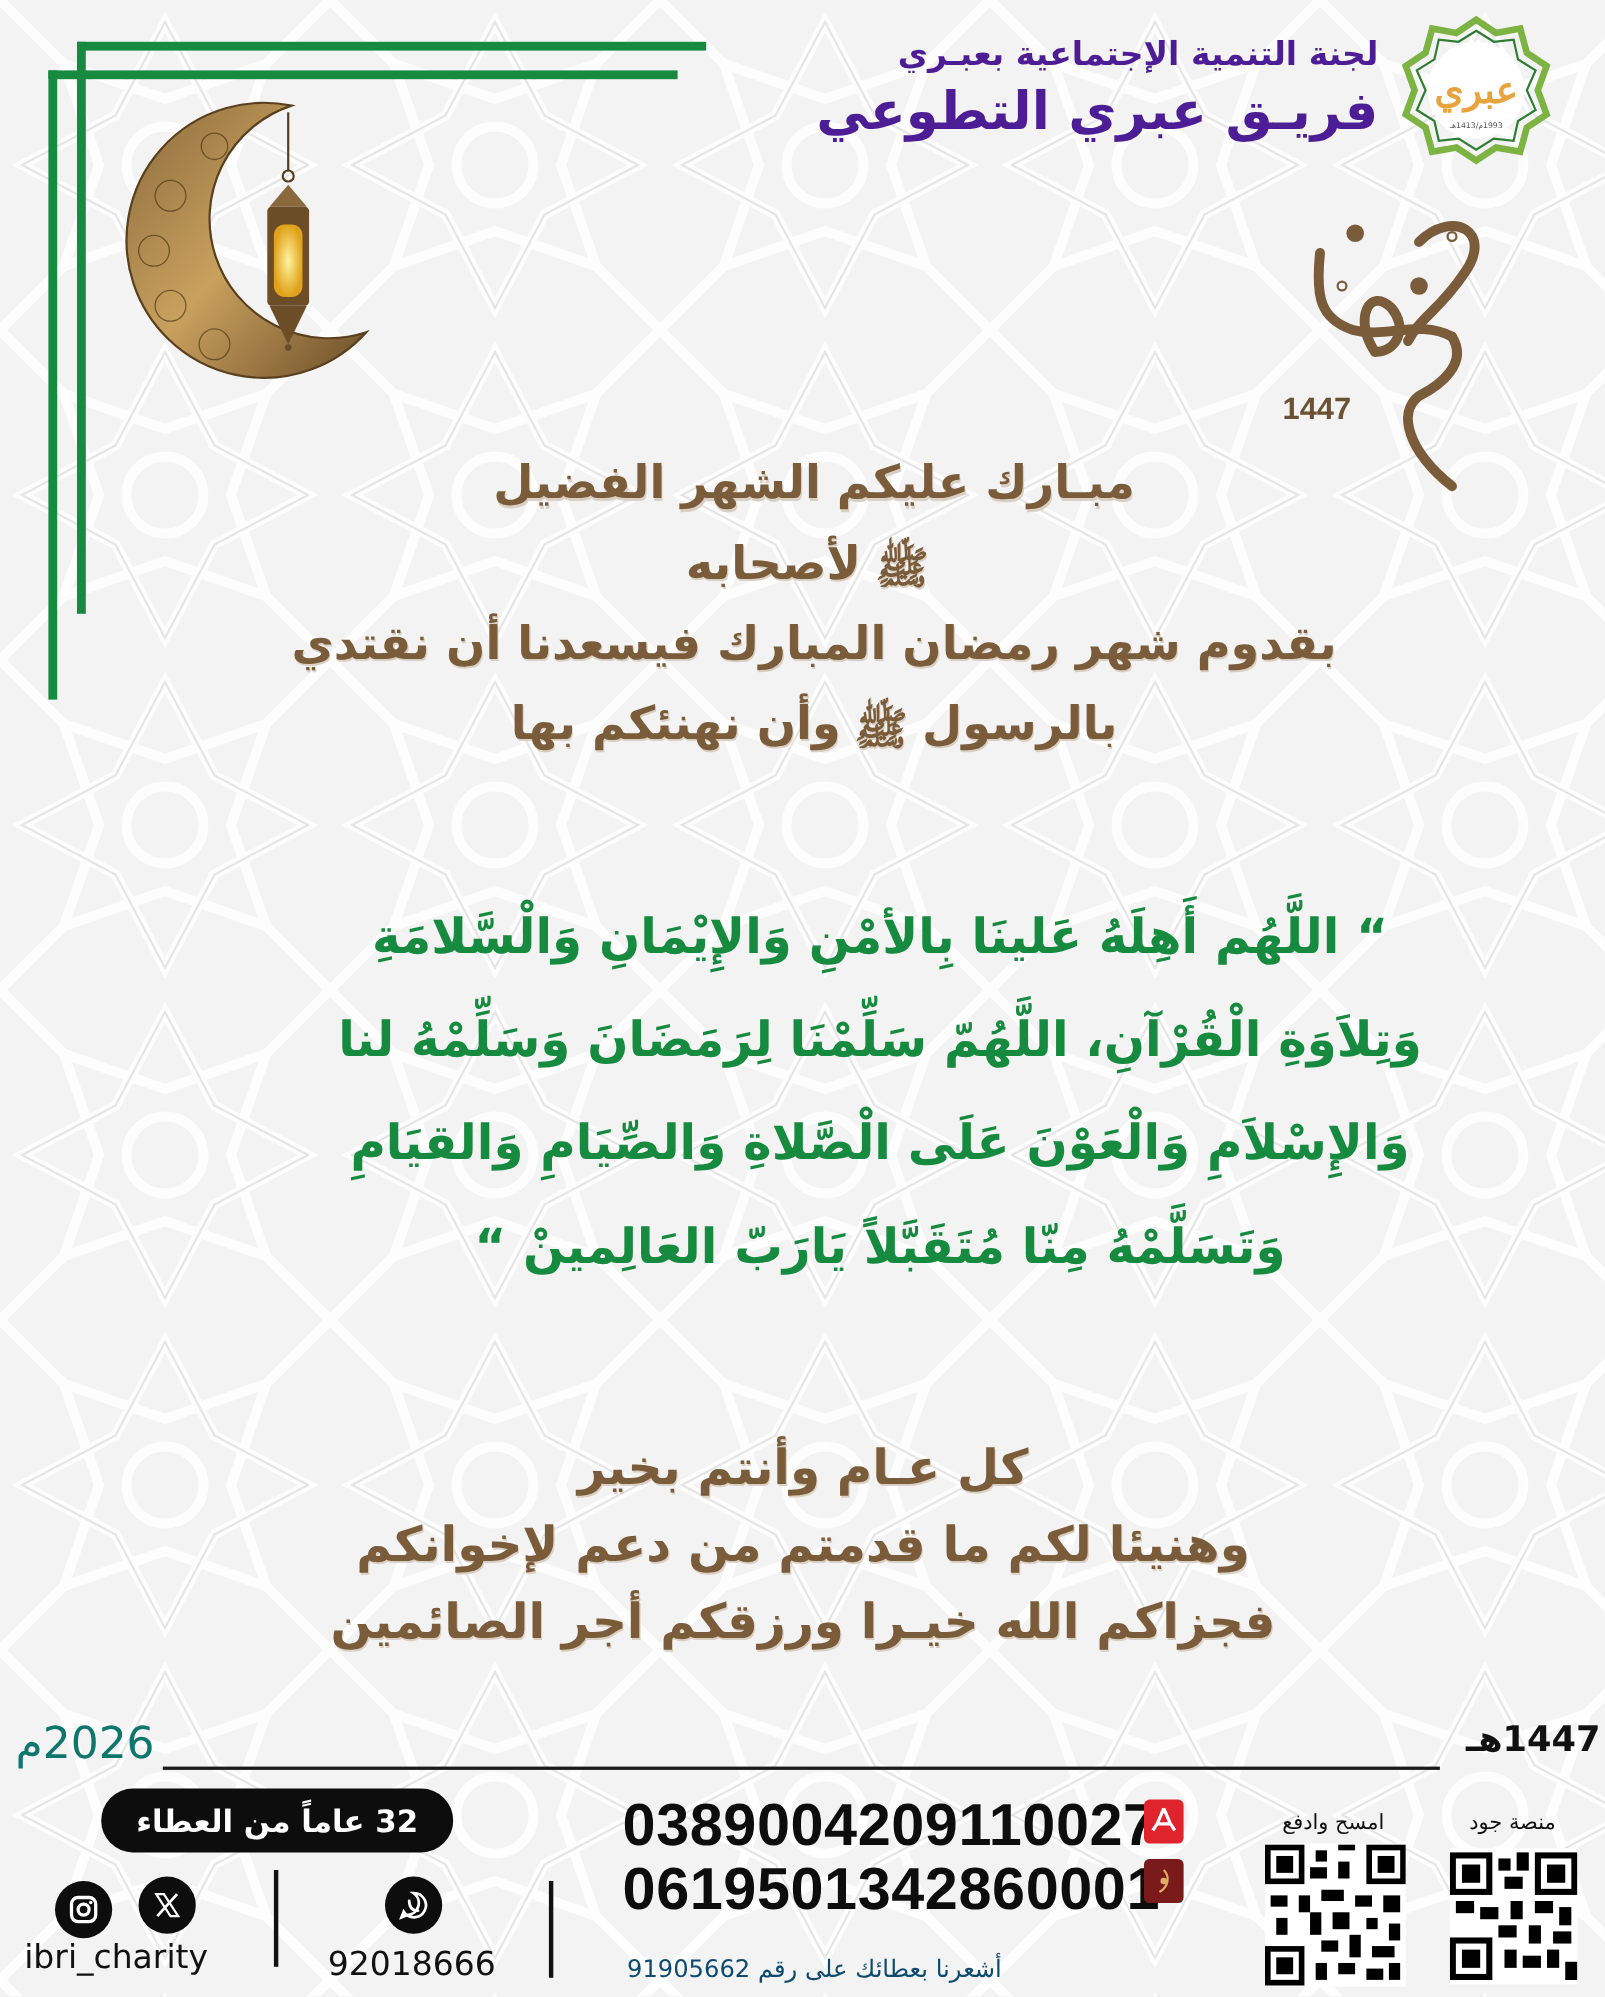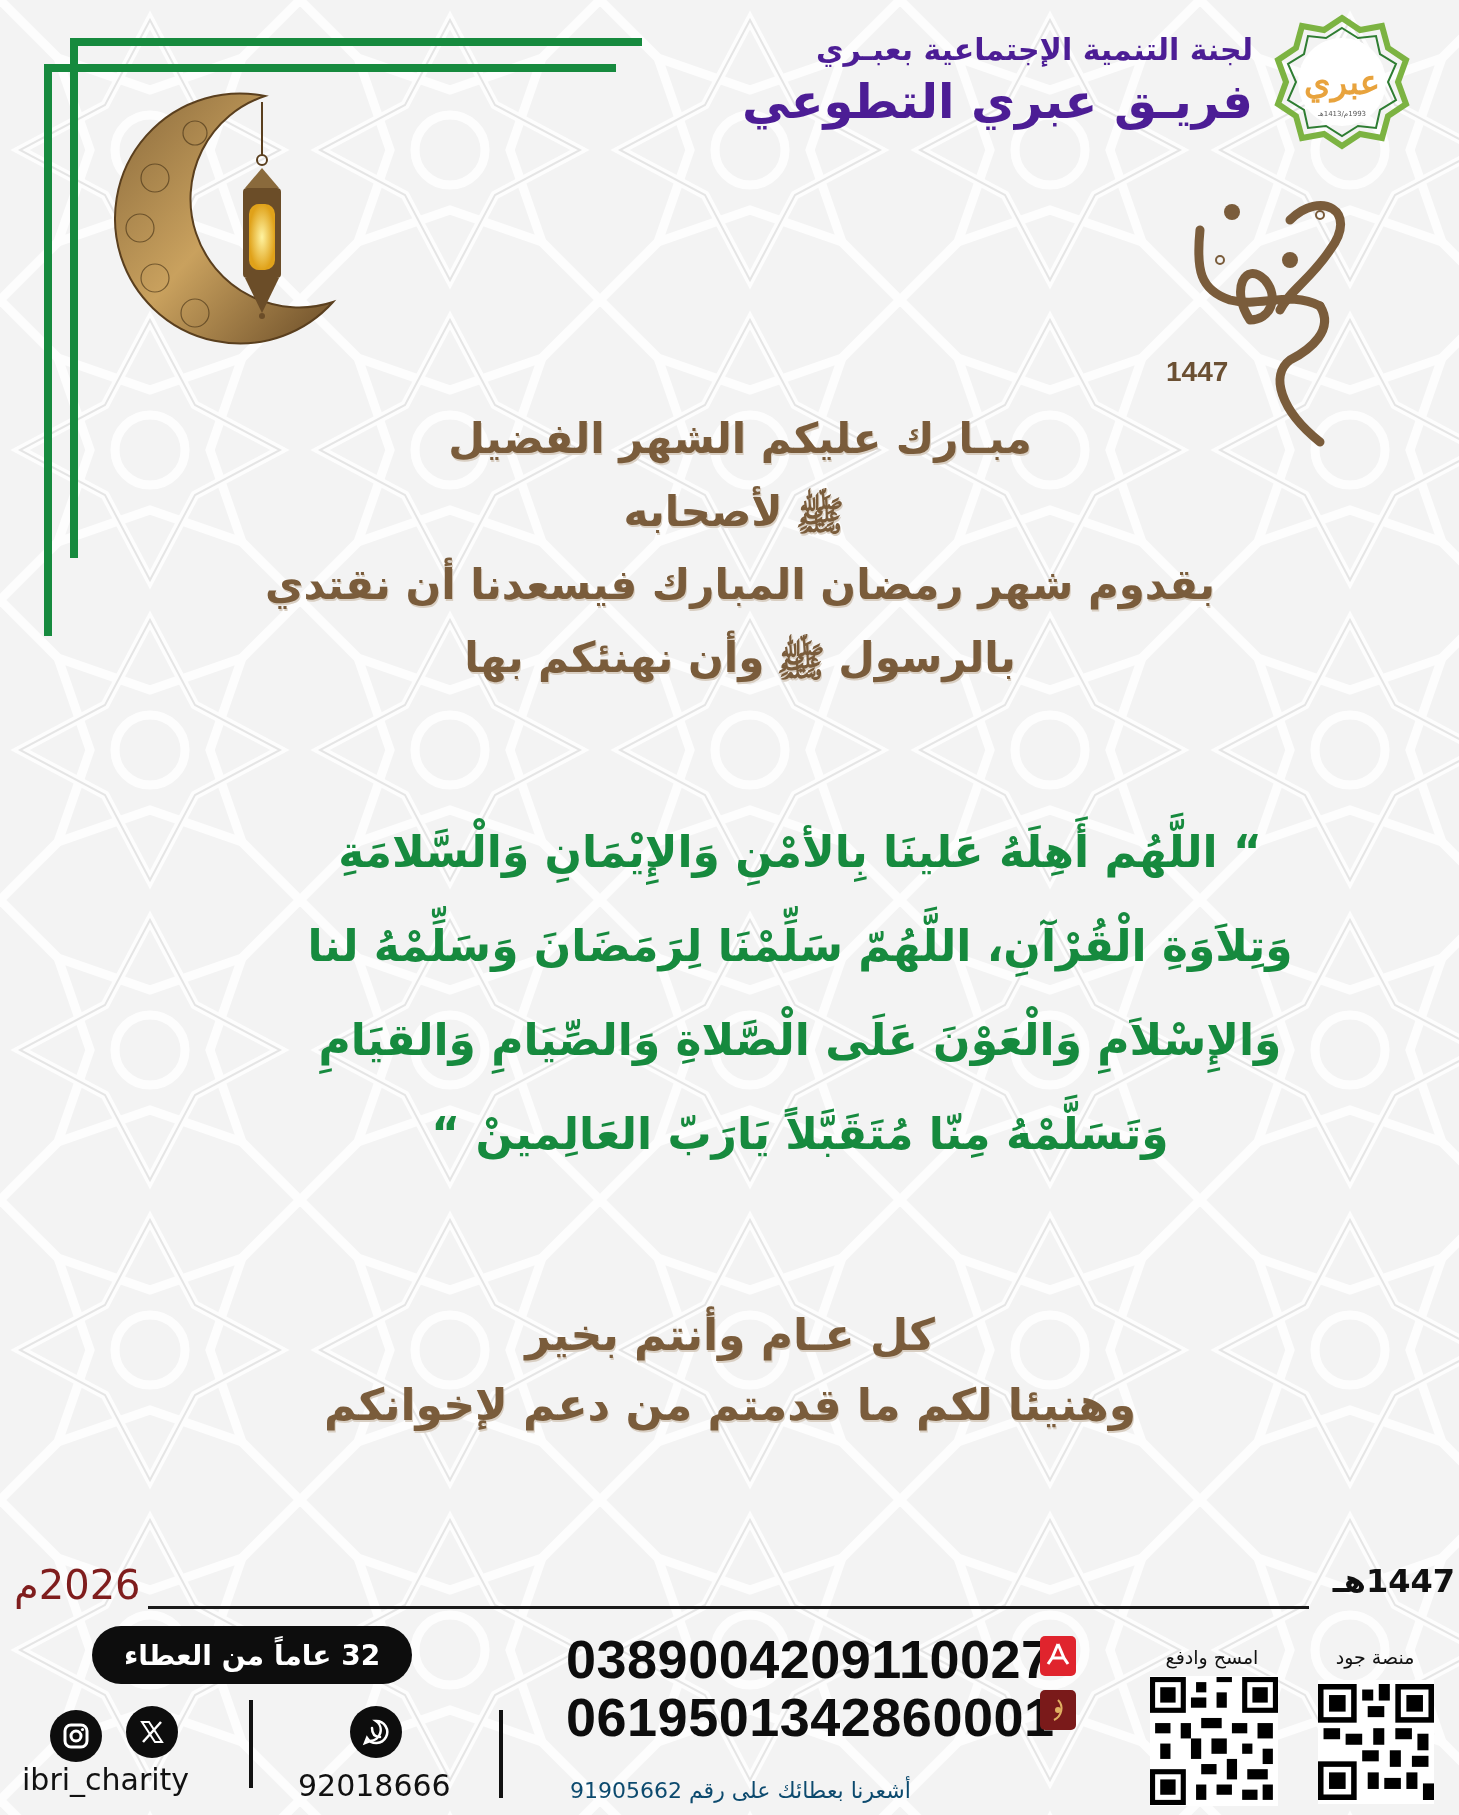--- a/index.html
+++ b/index.html
@@ -66,21 +66,21 @@
   }
   .closing .line { font-size: 44px; line-height: 70px; white-space: nowrap; }
 
   
   .divider {
     position: absolute; left: 148px; right: 150px; top: 1606px; height: 3px;
     background: #1a1a1a; z-index: 2;
   }
   .year-greg {
     position: absolute; left: 14px; top: 1562px; z-index: 2;
-    font-family: "DejaVu Sans", sans-serif; font-size: 40px; color: #7f1d1d;
+    font-family: "DejaVu Sans", sans-serif; font-size: 40px; color: #0f766e;
     direction: rtl;
   }
   .year-hijri {
     position: absolute; right: 4px; top: 1562px; z-index: 2;
     font-family: "DejaVu Sans", sans-serif; font-weight: bold; font-size: 32px; color: #111;
     direction: rtl;
   }
   .badge {
     position: absolute; left: 92px; top: 1626px; width: 320px; height: 58px;
     background: #0d0d0d; color: #fff; border-radius: 29px; z-index: 2;
@@ -218,20 +218,21 @@
 <div class="dua">
   <div class="line">“ اللَّهُم أَهِلَهُ عَلينَا بِالأمْنِ وَالإِيْمَانِ وَالْسَّلامَةِ</div>
   <div class="line">وَتِلاَوَةِ الْقُرْآنِ، اللَّهُمّ سَلِّمْنَا لِرَمَضَانَ وَسَلِّمْهُ لنا</div>
   <div class="line">وَالإِسْلاَمِ وَالْعَوْنَ عَلَى الْصَّلاةِ وَالصِّيَامِ وَالقيَامِ</div>
   <div class="line">وَتَسَلَّمْهُ مِنّا مُتَقَبَّلاً يَارَبّ العَالِمينْ “</div>
 </div>
 
 <div class="closing text-brown">
   <div class="line">كل عـام وأنتم بخير</div>
   <div class="line">وهنيئا لكم ما قدمتم من دعم لإخوانكم</div>
+  <div class="line">فجزاكم الله خيـرا ورزقكم أجر الصائمين</div>
 </div>
 
 <div class="year-greg">2026م</div>
 <div class="divider"></div>
 <div class="year-hijri">1447هـ</div>
 
 <div class="badge">32 عاماً من العطاء</div>
 
 <div class="social-circle" style="left:50px; top:1710px;">
   <svg width="28" height="28" viewBox="0 0 28 28">

